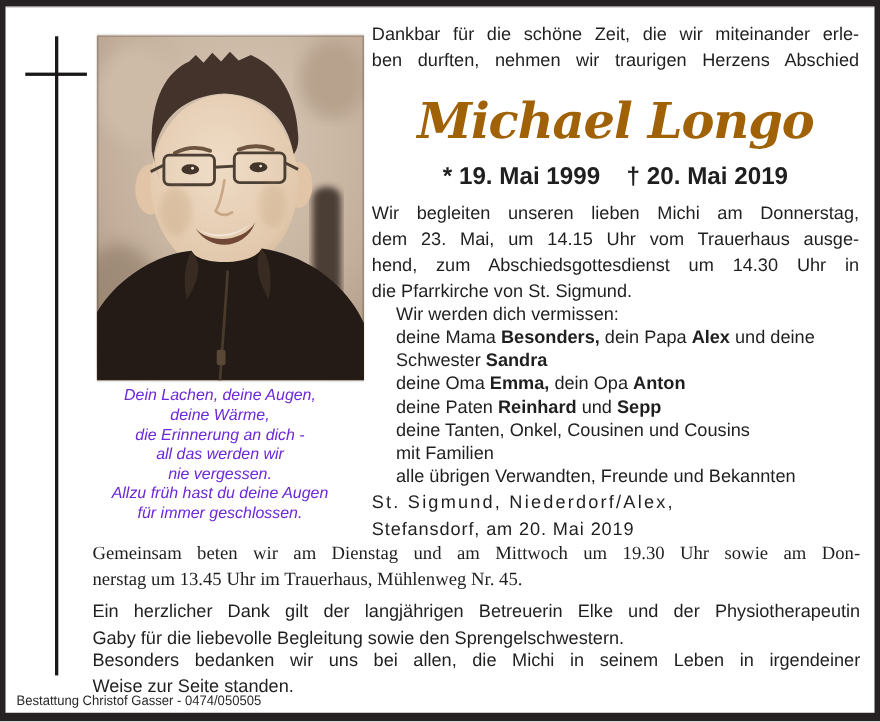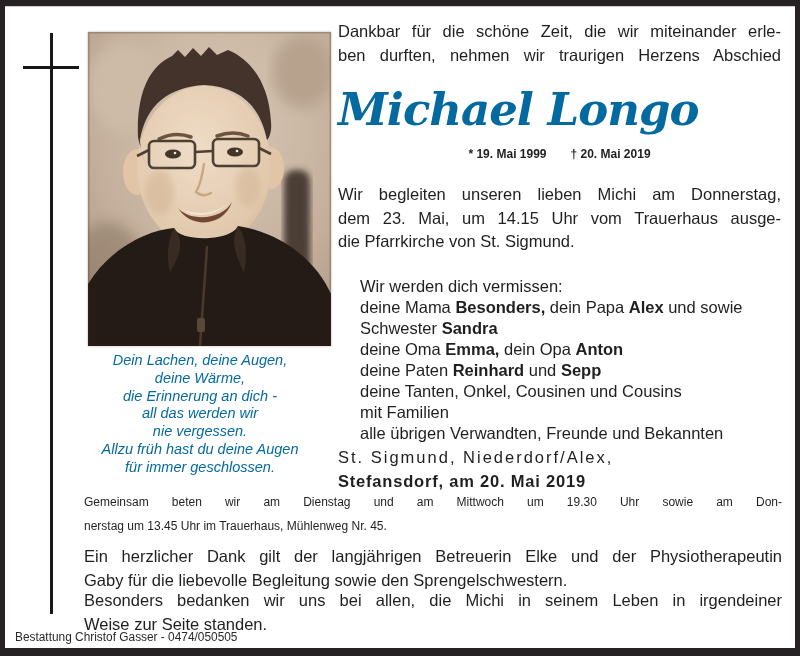--- a/index.html
+++ b/index.html
@@ -16,38 +16,38 @@
   
   .cross-stem { position:absolute; left:50px; top:33px; width:3px; height:581px; background:#191718; }
   .cross-bar  { position:absolute; left:23px; top:66px; width:56px; height:3px; background:#191718; }
 
   .photo { position:absolute; left:88px; top:32px; width:243px; height:314px; box-shadow:0 0 2px rgba(0,0,0,.35); }
   .photo svg { display:block; }
 
   .poem {
     position:absolute; left:52px; top:352px; width:296px;
     font-style:italic; font-size:14.5px; line-height:17.8px;
-    text-align:center; color:#0369a1; white-space:pre-line;
+    text-align:center; color:#6d28d9; white-space:pre-line;
   }
 
   .rightcol { position:absolute; left:338px; top:0; width:443px; }
   .p-intro   { position:absolute; top:20px; left:0; width:443px; font-size:16.5px; line-height:23.5px; }
-  .name      { position:absolute; top:82px; left:0; width:443px; text-align:left;
+  .name      { position:absolute; top:82px; left:0; width:443px; text-align:center;
                font-family:"DejaVu Serif", serif; font-style:italic; font-weight:600;
-               font-size:45px; line-height:56px; color:#0369a1; letter-spacing:-1px; }
+               font-size:45px; line-height:56px; color:#a16207; letter-spacing:-1px; }
   .dates     { position:absolute; top:147px; left:0; width:443px; display:flex; justify-content:center; gap:24px;
-               font-weight:bold; font-size:12px; }
+               font-weight:bold; font-size:22px; }
   .p-funeral { position:absolute; top:183px; left:0; width:443px; font-size:16.5px; line-height:23.5px; }
   .mourners  { position:absolute; top:276px; left:0; width:443px; font-size:16.5px; line-height:21px;margin-left:22px; }
   .placeblock{ position:absolute; top:446px; left:0; width:443px; font-size:16.5px; line-height:23.5px; }
   .place1 { letter-spacing:2px; }
-  .place2 { letter-spacing:0.8px;font-weight:bold; }
+  .place2 { letter-spacing:0.8px; }
 
   .bottomcol { position:absolute; left:84px; top:0; width:698px; }
-  .p-prayer  { position:absolute; top:491px; left:0; width:698px; font-size:12px; line-height:23.5px; }
+  .p-prayer  { position:absolute; top:491px; left:0; width:698px; font-size:17px; line-height:23.5px;font-family:Liberation Serif, serif; }
   .p-thanks  { position:absolute; top:545px; left:0; width:698px; font-size:16.5px; line-height:23.5px; }
   .p-special { position:absolute; top:589px; left:0; width:698px; font-size:16.5px; line-height:23.5px; }
 
   .jp .jline { text-align:justify; text-align-last:justify; }
   .jp .jline.last { text-align-last:left; }
 
   .footer {
     position:absolute; left:15px; top:629px; font-size:12.5px; line-height:16px; color:#2a2a2a;
     transform:scaleX(.95); transform-origin:left center;
   }
@@ -149,25 +149,26 @@
         <div class="jline">ben durften, nehmen wir traurigen Herzens Abschied</div>
       </div>
     <div class="name">Michael Longo</div>
     <div class="dates">
       <span>* 19. Mai 1999</span>
       <span>† 20. Mai 2019</span>
     </div>
     <div class="p-funeral jp">
         <div class="jline">Wir begleiten unseren lieben Michi am Donnerstag,</div>
         <div class="jline">dem 23. Mai, um 14.15 Uhr vom Trauerhaus ausge-</div>
+        <div class="jline">hend, zum Abschiedsgottesdienst um 14.30 Uhr in</div>
         <div class="jline last">die Pfarrkirche von St. Sigmund.</div>
       </div>
     <div class="mourners">
         <div><span>Wir werden dich vermissen:</span></div>
-        <div><span>deine Mama </span><b>Besonders,</b><span> dein Papa </span><b>Alex</b><span> und sowie</span></div>
+        <div><span>deine Mama </span><b>Besonders,</b><span> dein Papa </span><b>Alex</b><span> und deine</span></div>
         <div><span>Schwester </span><b>Sandra</b></div>
         <div><span>deine Oma </span><b>Emma,</b><span> dein Opa </span><b>Anton</b></div>
         <div><span>deine Paten </span><b>Reinhard</b><span> und </span><b>Sepp</b></div>
         <div><span>deine Tanten, Onkel, Cousinen und Cousins</span></div>
         <div><span>mit Familien</span></div>
         <div><span>alle übrigen Verwandten, Freunde und Bekannten</span></div>
       </div>
     <div class="placeblock">
       <div class="place1">St. Sigmund, Niederdorf/Alex,</div>
       <div class="place2">Stefansdorf, am 20. Mai 2019</div>

